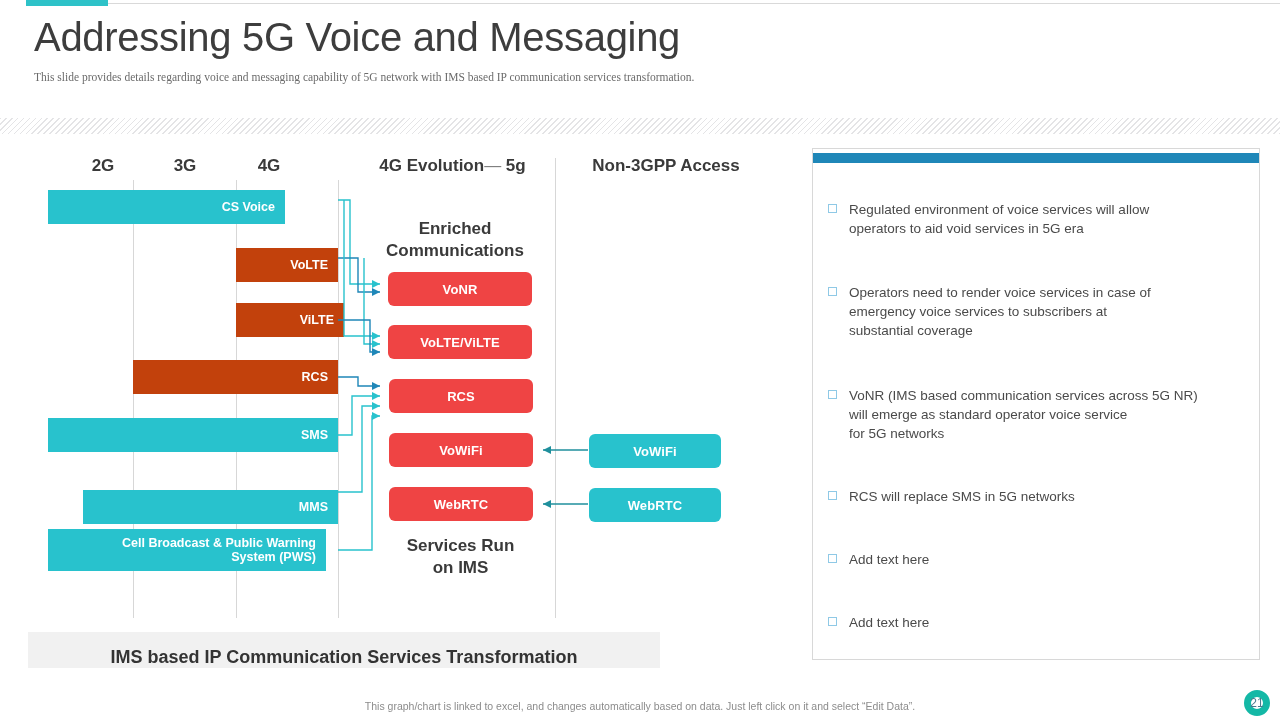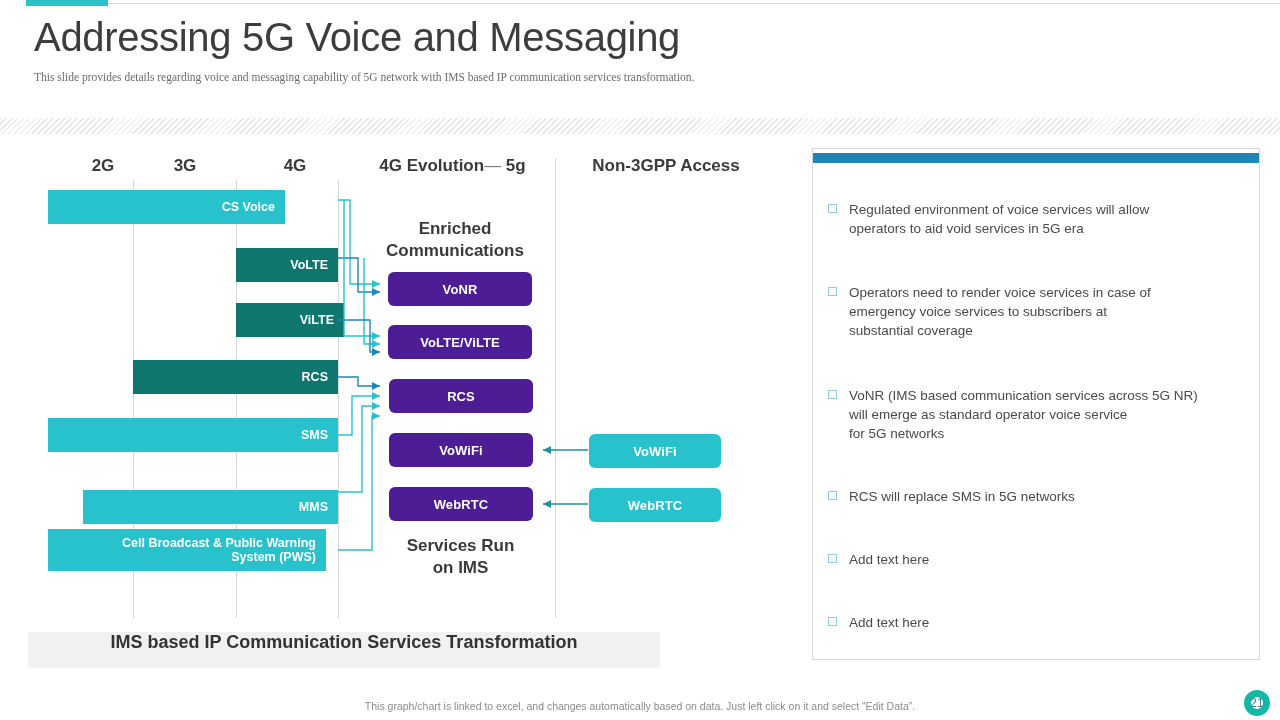--- a/index.html
+++ b/index.html
@@ -61,45 +61,45 @@
   
   .legacy-bar {
     position: absolute; height: 34px;
     display: flex; align-items: center; justify-content: flex-end;
     padding-right: 10px;
     color: #ffffff; font-size: 12.5px; font-weight: bold;
     line-height: 1.15; text-align: right;
   }
   .legacy-bar.two-line { height: 42px; }
   .c-teal { background: #28c2cd; }
-  .c-blue { background: #0f766e; }
+  .c-blue { background: #c2410c; }
 
   
   .pill {
     position: absolute; height: 34px; border-radius: 6px;
     display: flex; align-items: center; justify-content: center;
     color: #ffffff; font-size: 13px; font-weight: bold;
     letter-spacing: 0.1px;
   }
-  .pill.blue { background: #4c1d95; }
+  .pill.blue { background: #ef4444; }
   .pill.teal { background: #28c2cd; }
 
   .group-label {
     position: absolute; text-align: center;
     font-size: 17px; font-weight: bold; color: #3a3a3a;
     line-height: 1.28;
   }
 
   #connectors { position: absolute; left: 0; top: 0; width: 748px; height: 478px; }
 
   
   #ims-banner {
     position: absolute; left: 28px; top: 632px; width: 632px; height: 36px;
     background: #f1f1f1;
-    display: flex; align-items: flex-start; justify-content: center;
+    display: flex; align-items: flex-end; justify-content: center;
     font-size: 18px; font-weight: bold; color: #333333;
   }
 
   
   #notes-panel {
     position: absolute; left: 812px; top: 148px; width: 448px; height: 512px;
     border: 1px solid #d8d8d8; background: #ffffff;
   }
   #notes-accent {
     position: absolute; left: 813px; top: 153px; width: 446px; height: 10px;
@@ -147,21 +147,21 @@
 
 <div id="diagram">
 
   <div class="grid-line" style="left:105px;"></div>
   <div class="grid-line" style="left:208px;"></div>
   <div class="grid-line" style="left:310px;"></div>
   <div class="grid-line tall" style="left:527px;"></div>
 
   <div class="col-head" style="left:30px;  width:90px;">2G</div>
   <div class="col-head" style="left:112px; width:90px;">3G</div>
-  <div class="col-head" style="left:222px; width:90px;">4G</div>
+  <div class="col-head" style="left:196px; width:90px;">4G</div>
   <div class="col-head" style="left:322px; width:205px;" id="col-head-evolution">
     <span>4G Evolution</span><span class="arrow-glyph">—</span>
     <span>5g</span>
   </div>
   <div class="col-head" style="left:533px; width:210px;">Non-3GPP Access</div>
 
   <div class="legacy-bar c-teal" style="left:20px;  top:42px;  width:237px;">
     <span>CS Voice</span>
   </div>
 

